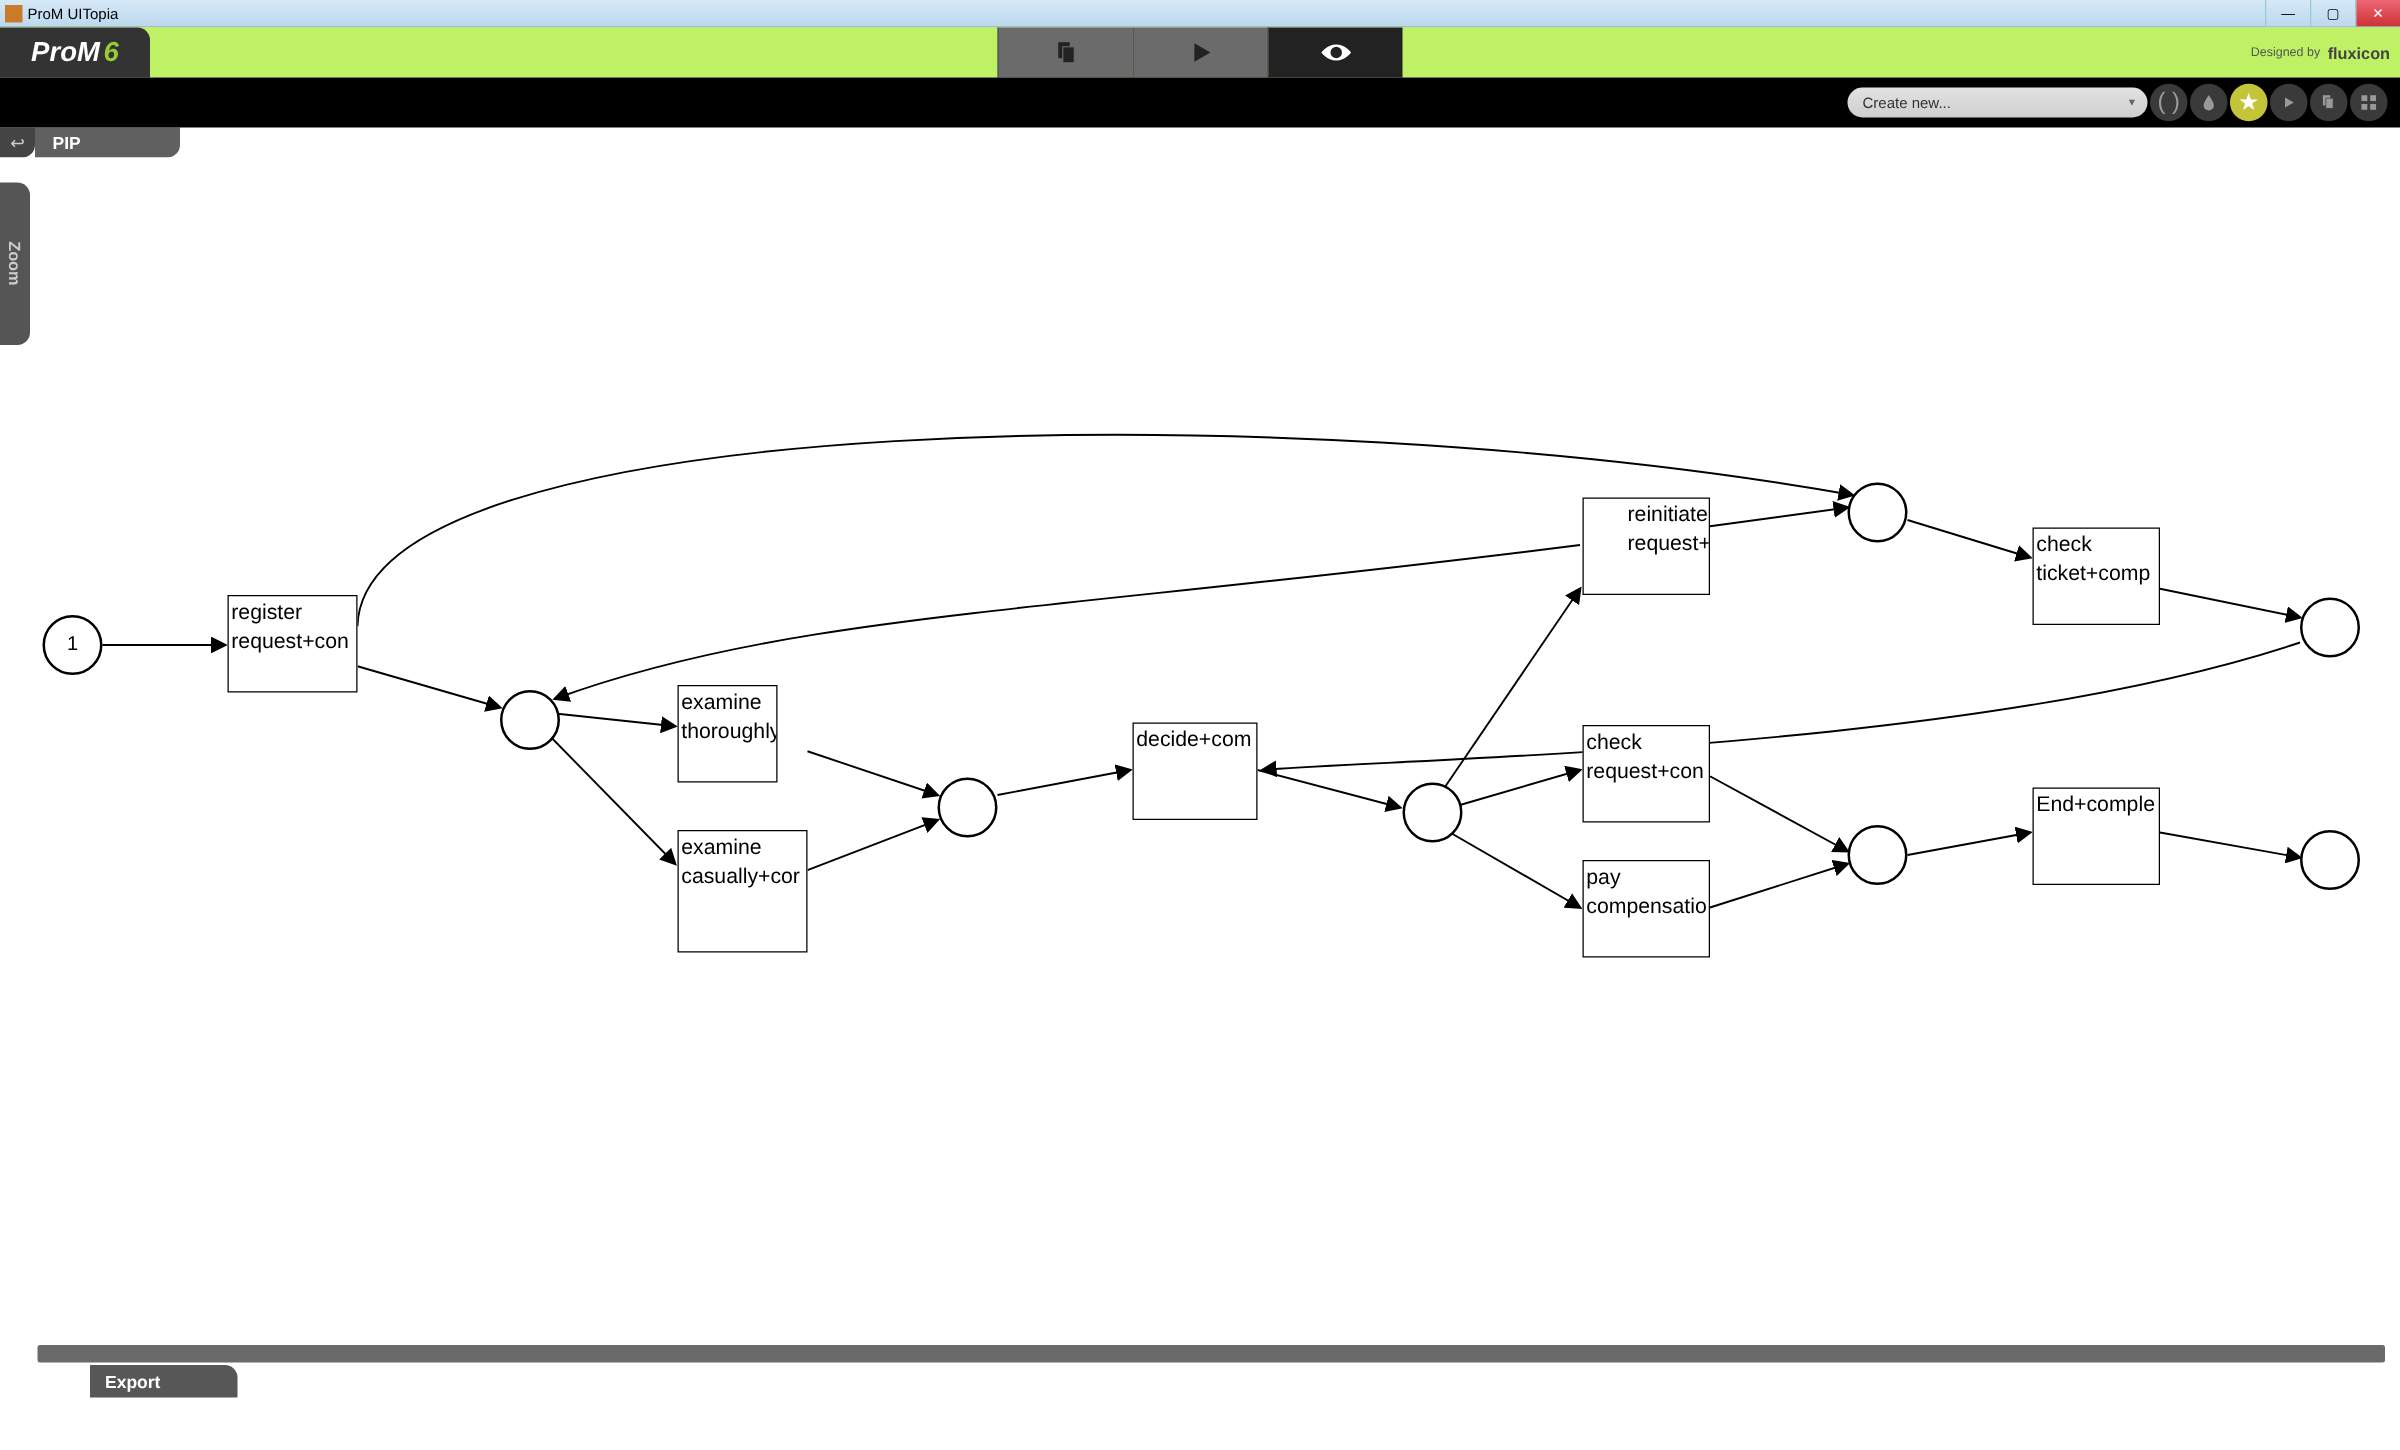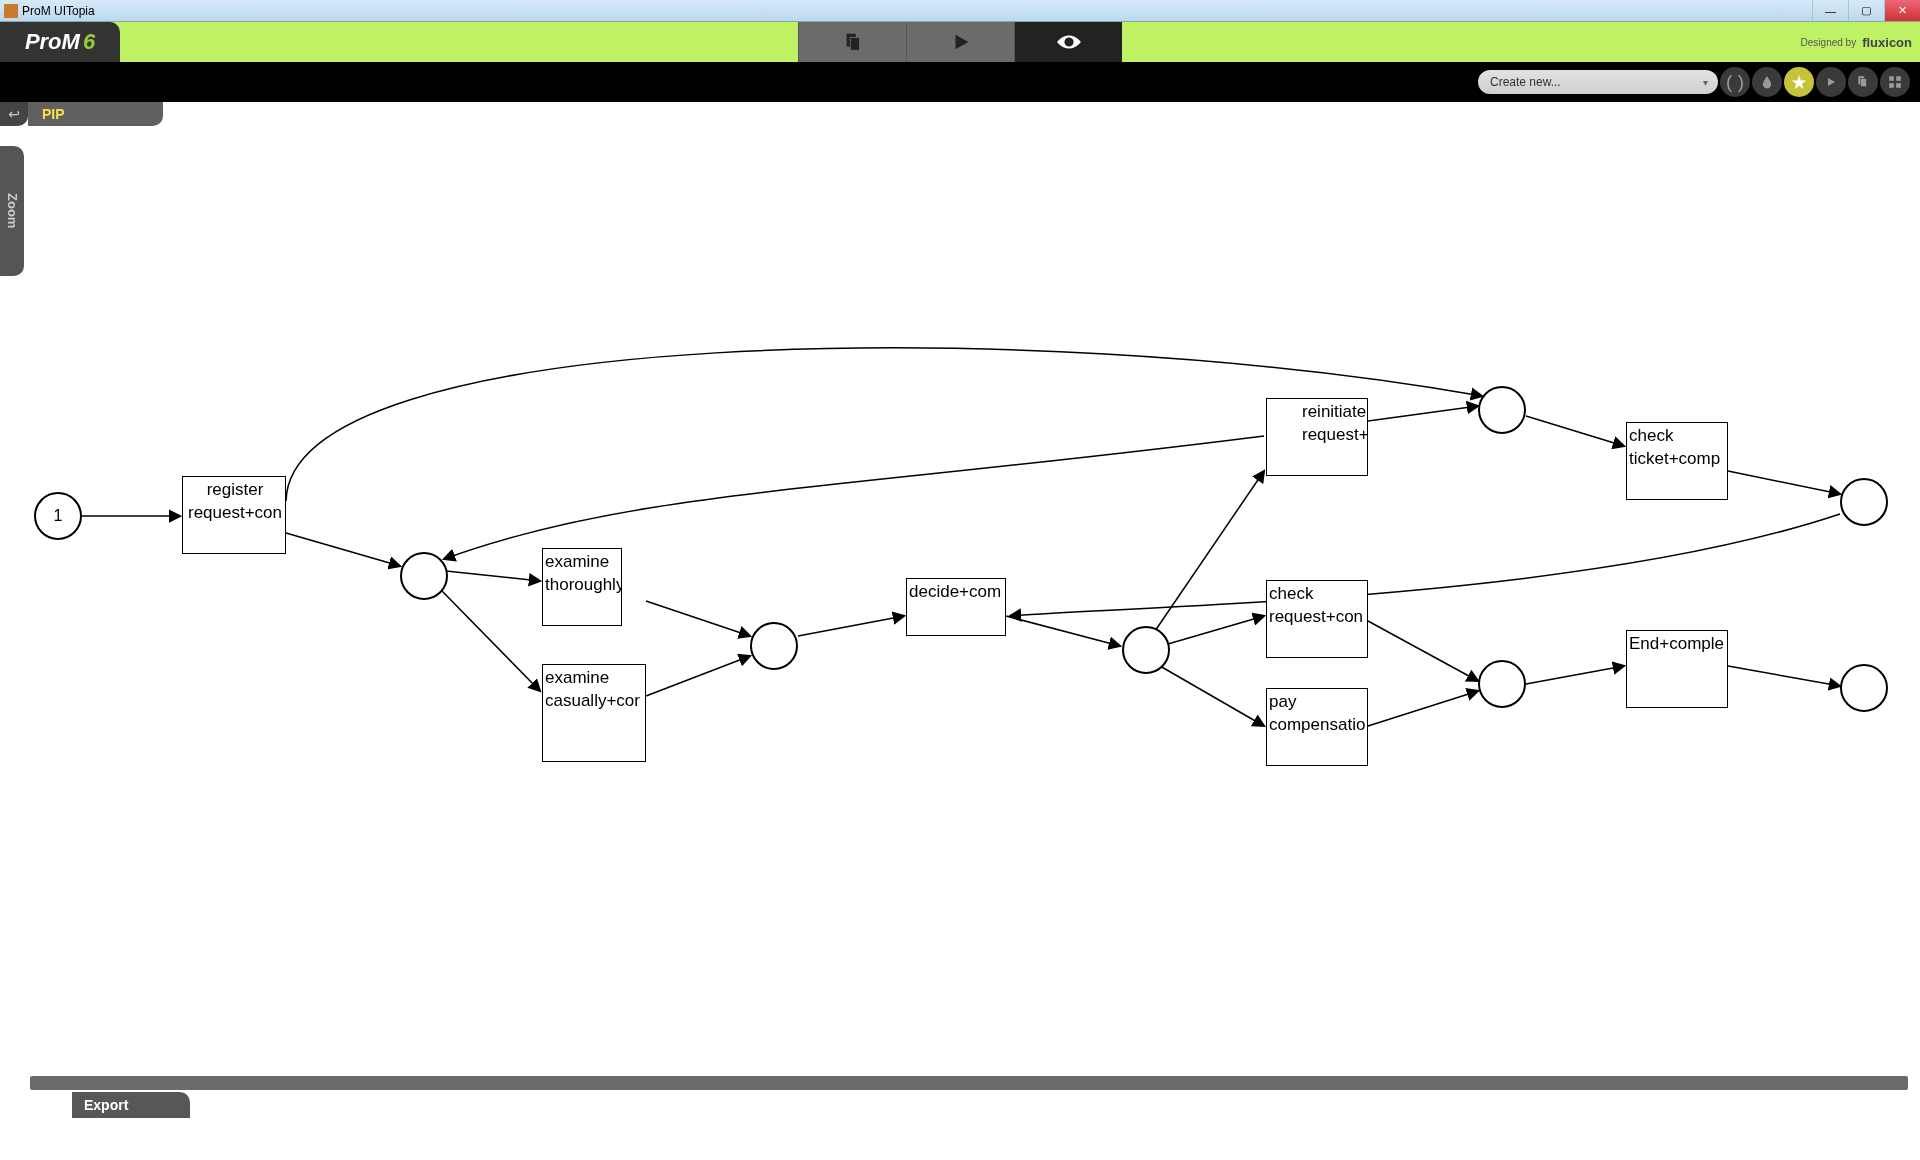--- a/index.html
+++ b/index.html
@@ -108,21 +108,21 @@
   display:flex;
   align-items: stretch;
 }
 .back-btn {
   width: 28px; background:#444; color:#ccc;
   display:flex;align-items:center;justify-content:center;
   border-bottom-right-radius:10px;
   font-size:14px;
 }
 .pip-tab {
-  width: 135px; background:#606060; color:#fde047;
+  width: 116px; background:#606060; color:#ffffff;
   display:flex;align-items:center;
   padding:0 14px; font-size:14px; font-weight:bold;
   border-bottom-right-radius:10px;
 }
 .content-area {
   position: relative;
   height: 1010px;
   background:#fff;
 }
 .zoom-handle {
@@ -322,24 +322,24 @@
         <span>1</span>
       </div>
     <div class="pn-place" style="left:370px; top:426px;"></div>
     <div class="pn-place" style="left:720px; top:496px;"></div>
     <div class="pn-place" style="left:1092px; top:500px;"></div>
     <div class="pn-place" style="left:1448px; top:260px;"></div>
     <div class="pn-place" style="left:1448px; top:534px;"></div>
     <div class="pn-place" style="left:1810px; top:352px;"></div>
     <div class="pn-place" style="left:1810px; top:538px;"></div>
 
-    <div class="pn-trans" style="left:152px; top:350px; width:104px; height:78px;text-align:center;"><span>register request+con</span></div>
+    <div class="pn-trans" style="left:152px; top:350px; width:104px; height:78px;"><span>register request+con</span></div>
     <div class="pn-trans" style="left:512px; top:422px; width:80px; height:78px;"><span>examine thoroughly+c</span></div>
     <div class="pn-trans" style="left:512px; top:538px; width:104px; height:98px;"><span>examine casually+cor</span></div>
-    <div class="pn-trans" style="left:876px; top:452px; width:100px; height:58px;"><span>decide+com</span></div>
+    <div class="pn-trans" style="left:876px; top:452px; width:100px; height:78px;"><span>decide+com</span></div>
     <div class="pn-trans" style="left:1236px; top:272px; width:102px; height:78px;padding-left:35px;"><span>reinitiate request+con</span></div>
     <div class="pn-trans" style="left:1236px; top:454px; width:102px; height:78px;"><span>check request+con</span></div>
     <div class="pn-trans" style="left:1236px; top:562px; width:102px; height:78px;"><span>pay compensatio</span></div>
     <div class="pn-trans" style="left:1596px; top:296px; width:102px; height:78px;"><span>check ticket+comp</span></div>
     <div class="pn-trans" style="left:1596px; top:504px; width:102px; height:78px;"><span>End+comple</span></div>
   </div>
 
   <div class="bottom-scrollbar"></div>
   <div class="export-tab">
     <span>Export</span>

